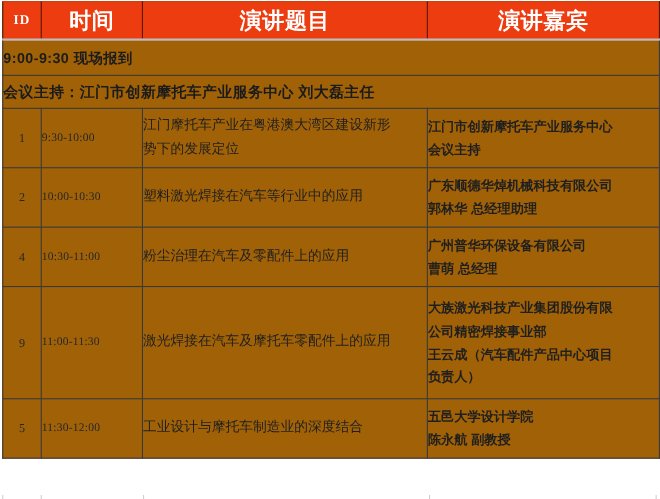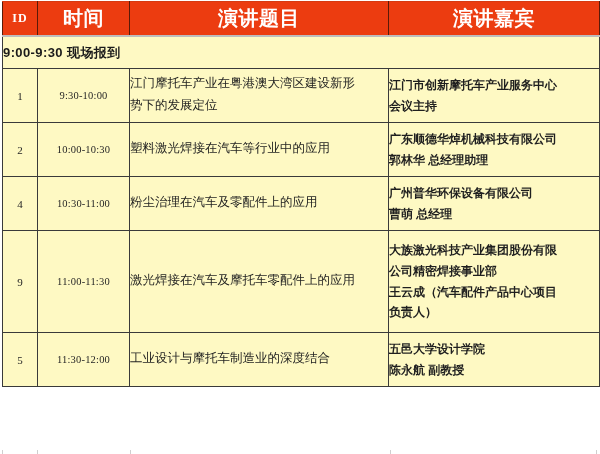--- a/index.html
+++ b/index.html
@@ -21,21 +21,21 @@
     height: 454px;
     box-sizing: border-box;
     padding: 1px 1px 0 2px;
     background: #ffffff;
   }
 
   table.agenda {
     width: 597px;
     border-collapse: collapse;
     table-layout: fixed;
-    background: #fef9c3;
+    background: #a16207;
     padding-left: 32px;
   }
 
   table.agenda col.c-id    { width: 35px; }
   table.agenda col.c-time  { width: 92px; }
   table.agenda col.c-title { width: 259px; }
   table.agenda col.c-guest { width: 211px; }
 
   table.agenda th,
   table.agenda td {
@@ -77,21 +77,20 @@
   td.banner.banner-close { height: 30px; }
 
   
   td.cell-id {
     text-align: center;
     font-size: 11px;
     color: #262626;
     font-family: "Liberation Serif", "DejaVu Serif", serif;
   }
   td.cell-time {
-    text-align: center;
     font-size: 10.5px;
     color: #262626;
     white-space: nowrap;
     font-family: "Liberation Serif", "DejaVu Serif", serif;
     letter-spacing: 0.2px;
   }
   td.cell-title {
     font-size: 12.5px;
     color: #1f1f1f;
     padding: 2px 5px 2px 7px;
@@ -156,20 +155,23 @@
         <th class="h-guest">演讲嘉宾</th>
       </tr>
     </thead>
 
     <tbody>
 
       <tr>
         <td class="banner banner-reg" colspan="4">9:00-9:30  现场报到</td>
       </tr>
 
+      <tr>
+        <td class="banner banner-host" colspan="4">会议主持：江门市创新摩托车产业服务中心 刘大磊主任</td>
+      </tr>
 
       <tr class="r-1">
         <td class="cell-id">1</td>
         <td class="cell-time">9:30-10:00</td>
         <td class="cell-title">
           <span class="tline">江门摩托车产业在粤港澳大湾区建设新形</span>
           <span class="tline">势下的发展定位</span>
         </td>
         <td class="cell-guest">
           <span class="gline">江门市创新摩托车产业服务中心</span>

